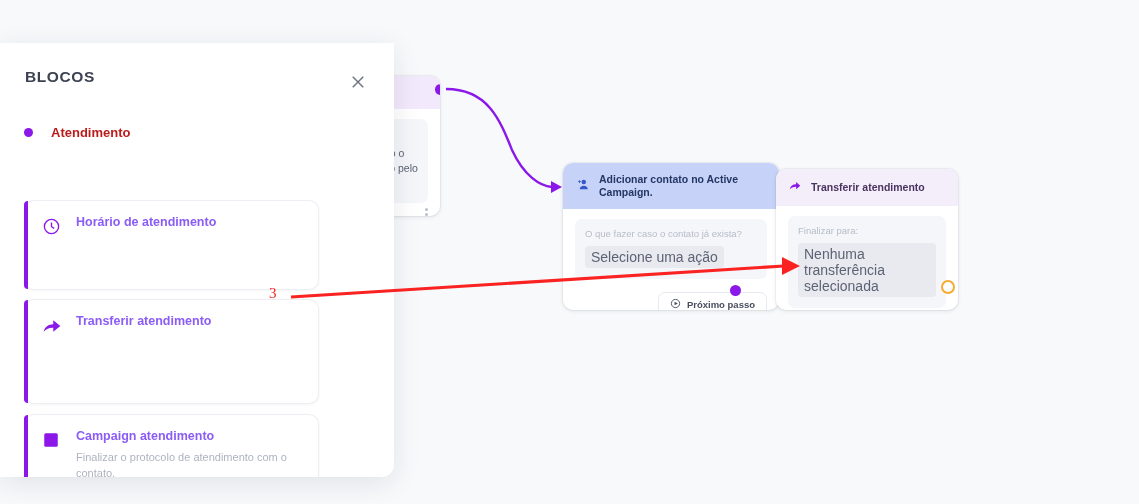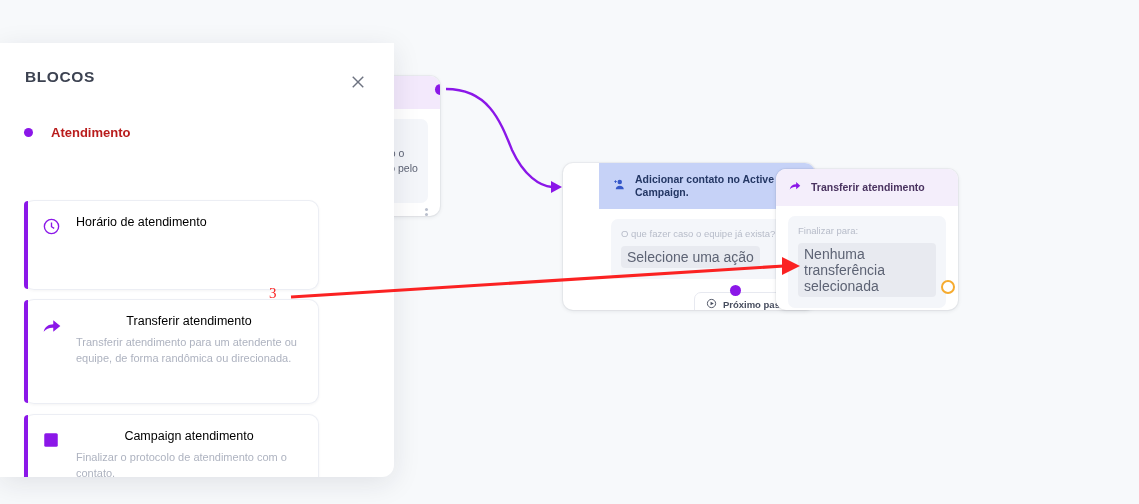--- a/index.html
+++ b/index.html
@@ -83,21 +83,21 @@
   .blk{
     position:absolute;left:24px;width:294px;
     background:#fff;border:1px solid #eceef4;border-left:none;
     border-radius:10px;
     box-shadow:0 1px 3px rgba(30,34,56,.05);
     display:flex;
   }
   .blk-bar{width:4px;border-radius:4px 0 0 4px;background:#8b17e8;flex:none;}
   .blk-inner{display:flex;gap:14px;padding:14px 16px 14px 14px;}
   .blk-icon{width:20px;flex:none;margin-top:2px;}
-  .blk-title{font-size:12.5px;font-weight:400;color:#000000;margin-bottom:7px;text-align:center;}
+  .blk-title{font-size:12.5px;font-weight:700;color:#8b5cf6;margin-bottom:7px;}
   .blk-desc{font-size:11px;line-height:1.42;color:#aeb3c0;}
   
   #anno{position:absolute;left:0;top:0;width:1139px;height:504px;pointer-events:none;}
   #anno-num{
     position:absolute;left:269px;top:285px;
     color:#fb2222;font-size:15px;font-family:"Liberation Serif",serif;
   }
 </style>
 </head>
 <body>
@@ -120,34 +120,34 @@
         <div class="field-label">Evento</div>
         <div style="font-size:10.5px;color:#5d6374;line-height:1.45;">Será acionado quando o atendimento é iniciado pelo cliente</div>
       </div>
       <div style="display:flex;justify-content:flex-end;margin-top:10px;">
         <span class="dots3"></span>
       </div>
     </div>
     <span class="port" style="right:-6px;top:8px;"></span>
   </div>
 
-  <div class="node" style="left:563px;top:163px;width:216px;height:147px;padding-left:36px;">
+  <div class="node" style="left:563px;top:163px;width:216px;height:147px;">
     <div class="node-head" style="background:#c6d2f7;color:#243764;">
       <span style="flex:none;">
         <svg width="15" height="15" viewBox="0 0 24 24" fill="#3557c9">
           <circle cx="14" cy="8" r="3.6"></circle>
           <path d="M7.6 19.5c0-3.4 2.9-5.4 6.4-5.4s6.4 2 6.4 5.4z"></path>
           <path d="M5 6.6h1.6V5h1.4v1.6h1.6V8H8v1.6H6.6V8H5z"></path>
         </svg>
       </span>
       <span>Adicionar contato no Active Campaign.</span>
     </div>
     <div class="node-body">
       <div class="field-box">
-        <div class="field-label">O que fazer caso o equipe já exista?</div>
+        <div class="field-label">O que fazer caso o contato já exista?</div>
         <span class="chip">Selecione uma ação</span>
       </div>
       <div class="next-row">
         <div class="next-btn">
           <span>
             <svg width="11" height="11" viewBox="0 0 24 24" fill="none" stroke="#474d5e" stroke-width="2">
               <circle cx="12" cy="12" r="9"></circle>
                 <polygon points="10,8 17,12 10,16" fill="#474d5e" stroke="none"></polygon>
             </svg>
           </span>
@@ -221,21 +221,20 @@
   <div class="blk" style="top:256px;">
     <div class="blk-bar" style="height:103px;"></div>
     <div class="blk-inner">
       <div class="blk-icon">
         <svg width="20" height="20" viewBox="0 0 24 24" fill="#8b17e8">
           <path d="M2 19c1.3-6.4 5.8-9 11.5-9.2V5.2L22 12l-8.5 6.8v-4.6C8.8 14 5 15.4 2 19z"></path>
         </svg>
       </div>
       <div>
         <div class="blk-title">Transferir atendimento</div>
-        <div class="blk-desc">Transferir atendimento para um atendente ou equipe, de forma randômica ou direcionada.</div>
       </div>
     </div>
   </div>
 
   <div class="blk" style="top:371px;">
     <div class="blk-bar" style="height:88px;"></div>
     <div class="blk-inner">
       <div class="blk-icon">
         <svg width="18" height="18" viewBox="0 0 24 24">
             <rect x="3" y="3" width="18" height="18" rx="2" fill="#8b17e8"></rect>

